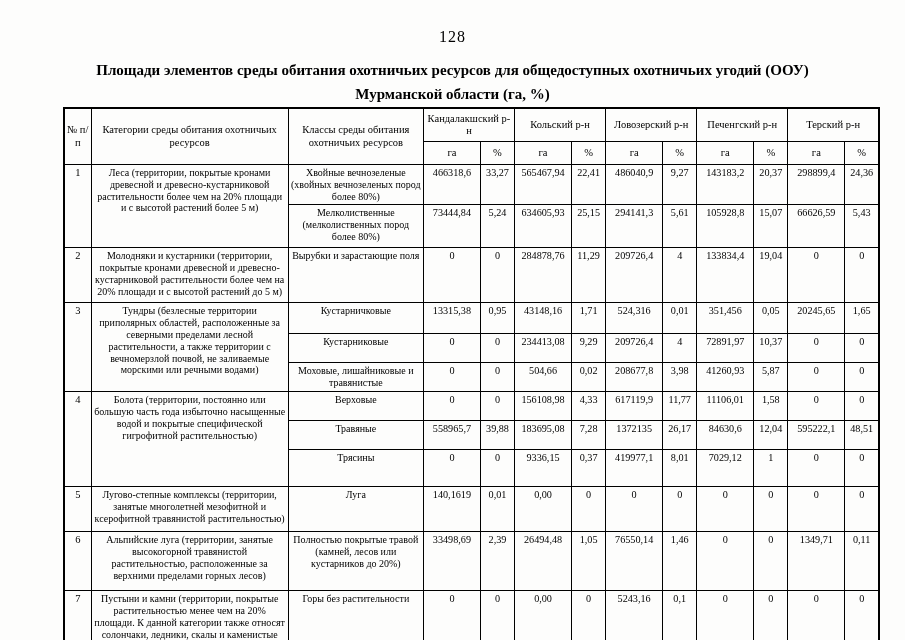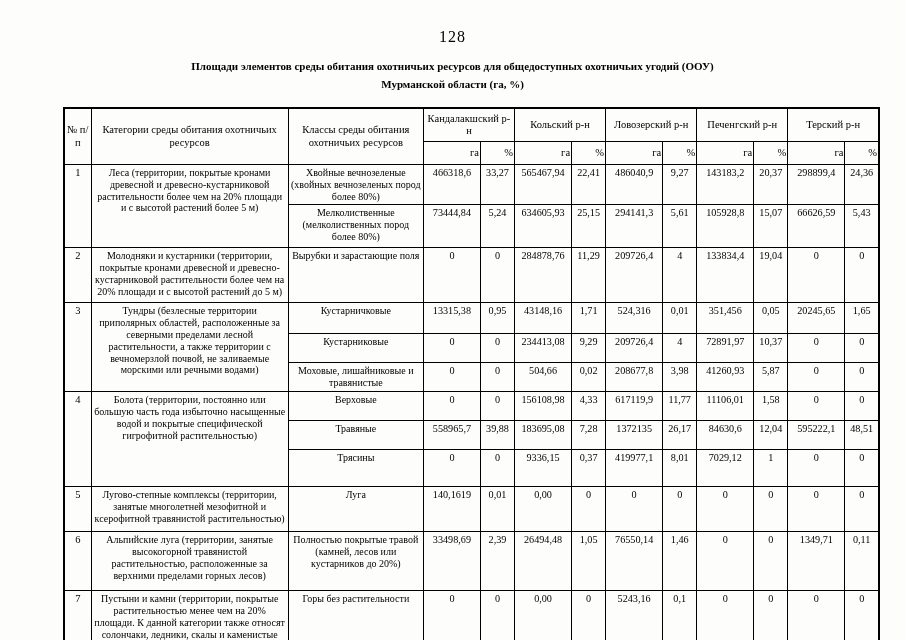--- a/index.html
+++ b/index.html
@@ -14,21 +14,21 @@
   }
   .page-number{
     text-align:center;
     padding-top:28px;
     font-size:16px;
     letter-spacing:1px;
   }
   .doc-title{
     text-align:center;
     font-weight:bold;
-    font-size:11px;
+    font-size:15px;
     margin-top:12px;
     line-height:1.6;
     padding:0 60px;
   }
   .table-wrap{
     position:absolute;
     left:63px;top:107px;
   }
   table.main{
     border-collapse:collapse;
@@ -61,21 +61,21 @@
   tr.r3a td{height:26px;}
   tr.r3b td{height:24px;}
   tr.r3c td{height:24px;}
   tr.r4a td{height:24px;}
   tr.r4b td{height:24px;}
   tr.r4c td{height:32px;font-family:Liberation Serif, serif;}
   tr.r5  td{height:40px;}
   tr.r6  td{height:54px;}
   tr.r7  td{height:60px;}
   thead tr.districts th{height:28px;}
-  thead tr.units th{height:18px;text-align:right;}
+  thead tr.units th{height:18px;}
 </style>
 </head>
 <body>
 
 <div class="page">
 
   <div class="page-number">128</div>
 
   <div class="doc-title">
     <div>Площади элементов среды обитания охотничьих ресурсов для общедоступных охотничьих угодий (ООУ)</div>

